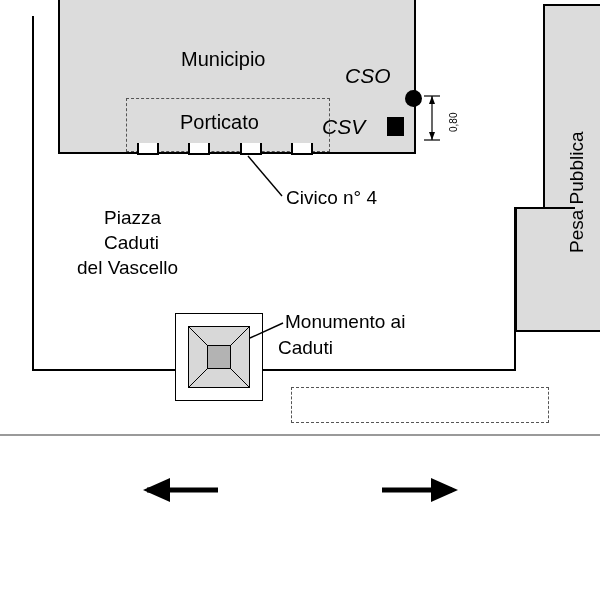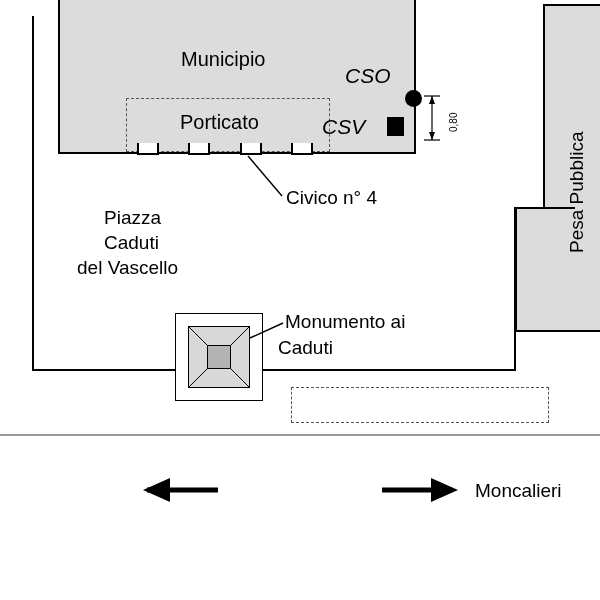--- a/index.html
+++ b/index.html
@@ -158,15 +158,14 @@
   <div class="lbl txt19" style="left:104px; top:231px;">Caduti</div>
   <div class="lbl txt19" style="left:285px; top:310px;">Monumento ai</div>
 
   <div class="lbl txt19" style="left:77px; top:256px;">del Vascello</div>
   <div class="lbl txt19" style="left:278px; top:336px;">Caduti</div>
 
   <div class="lbl txt19 vert" style="left:565px; top:253px;">Pesa Pubblica</div>
 
 
 
-  <div class="lbl txt19" style="left:475px; top:479px;">Moncalieri</div>
 
 </div>
 
 </body></html>

